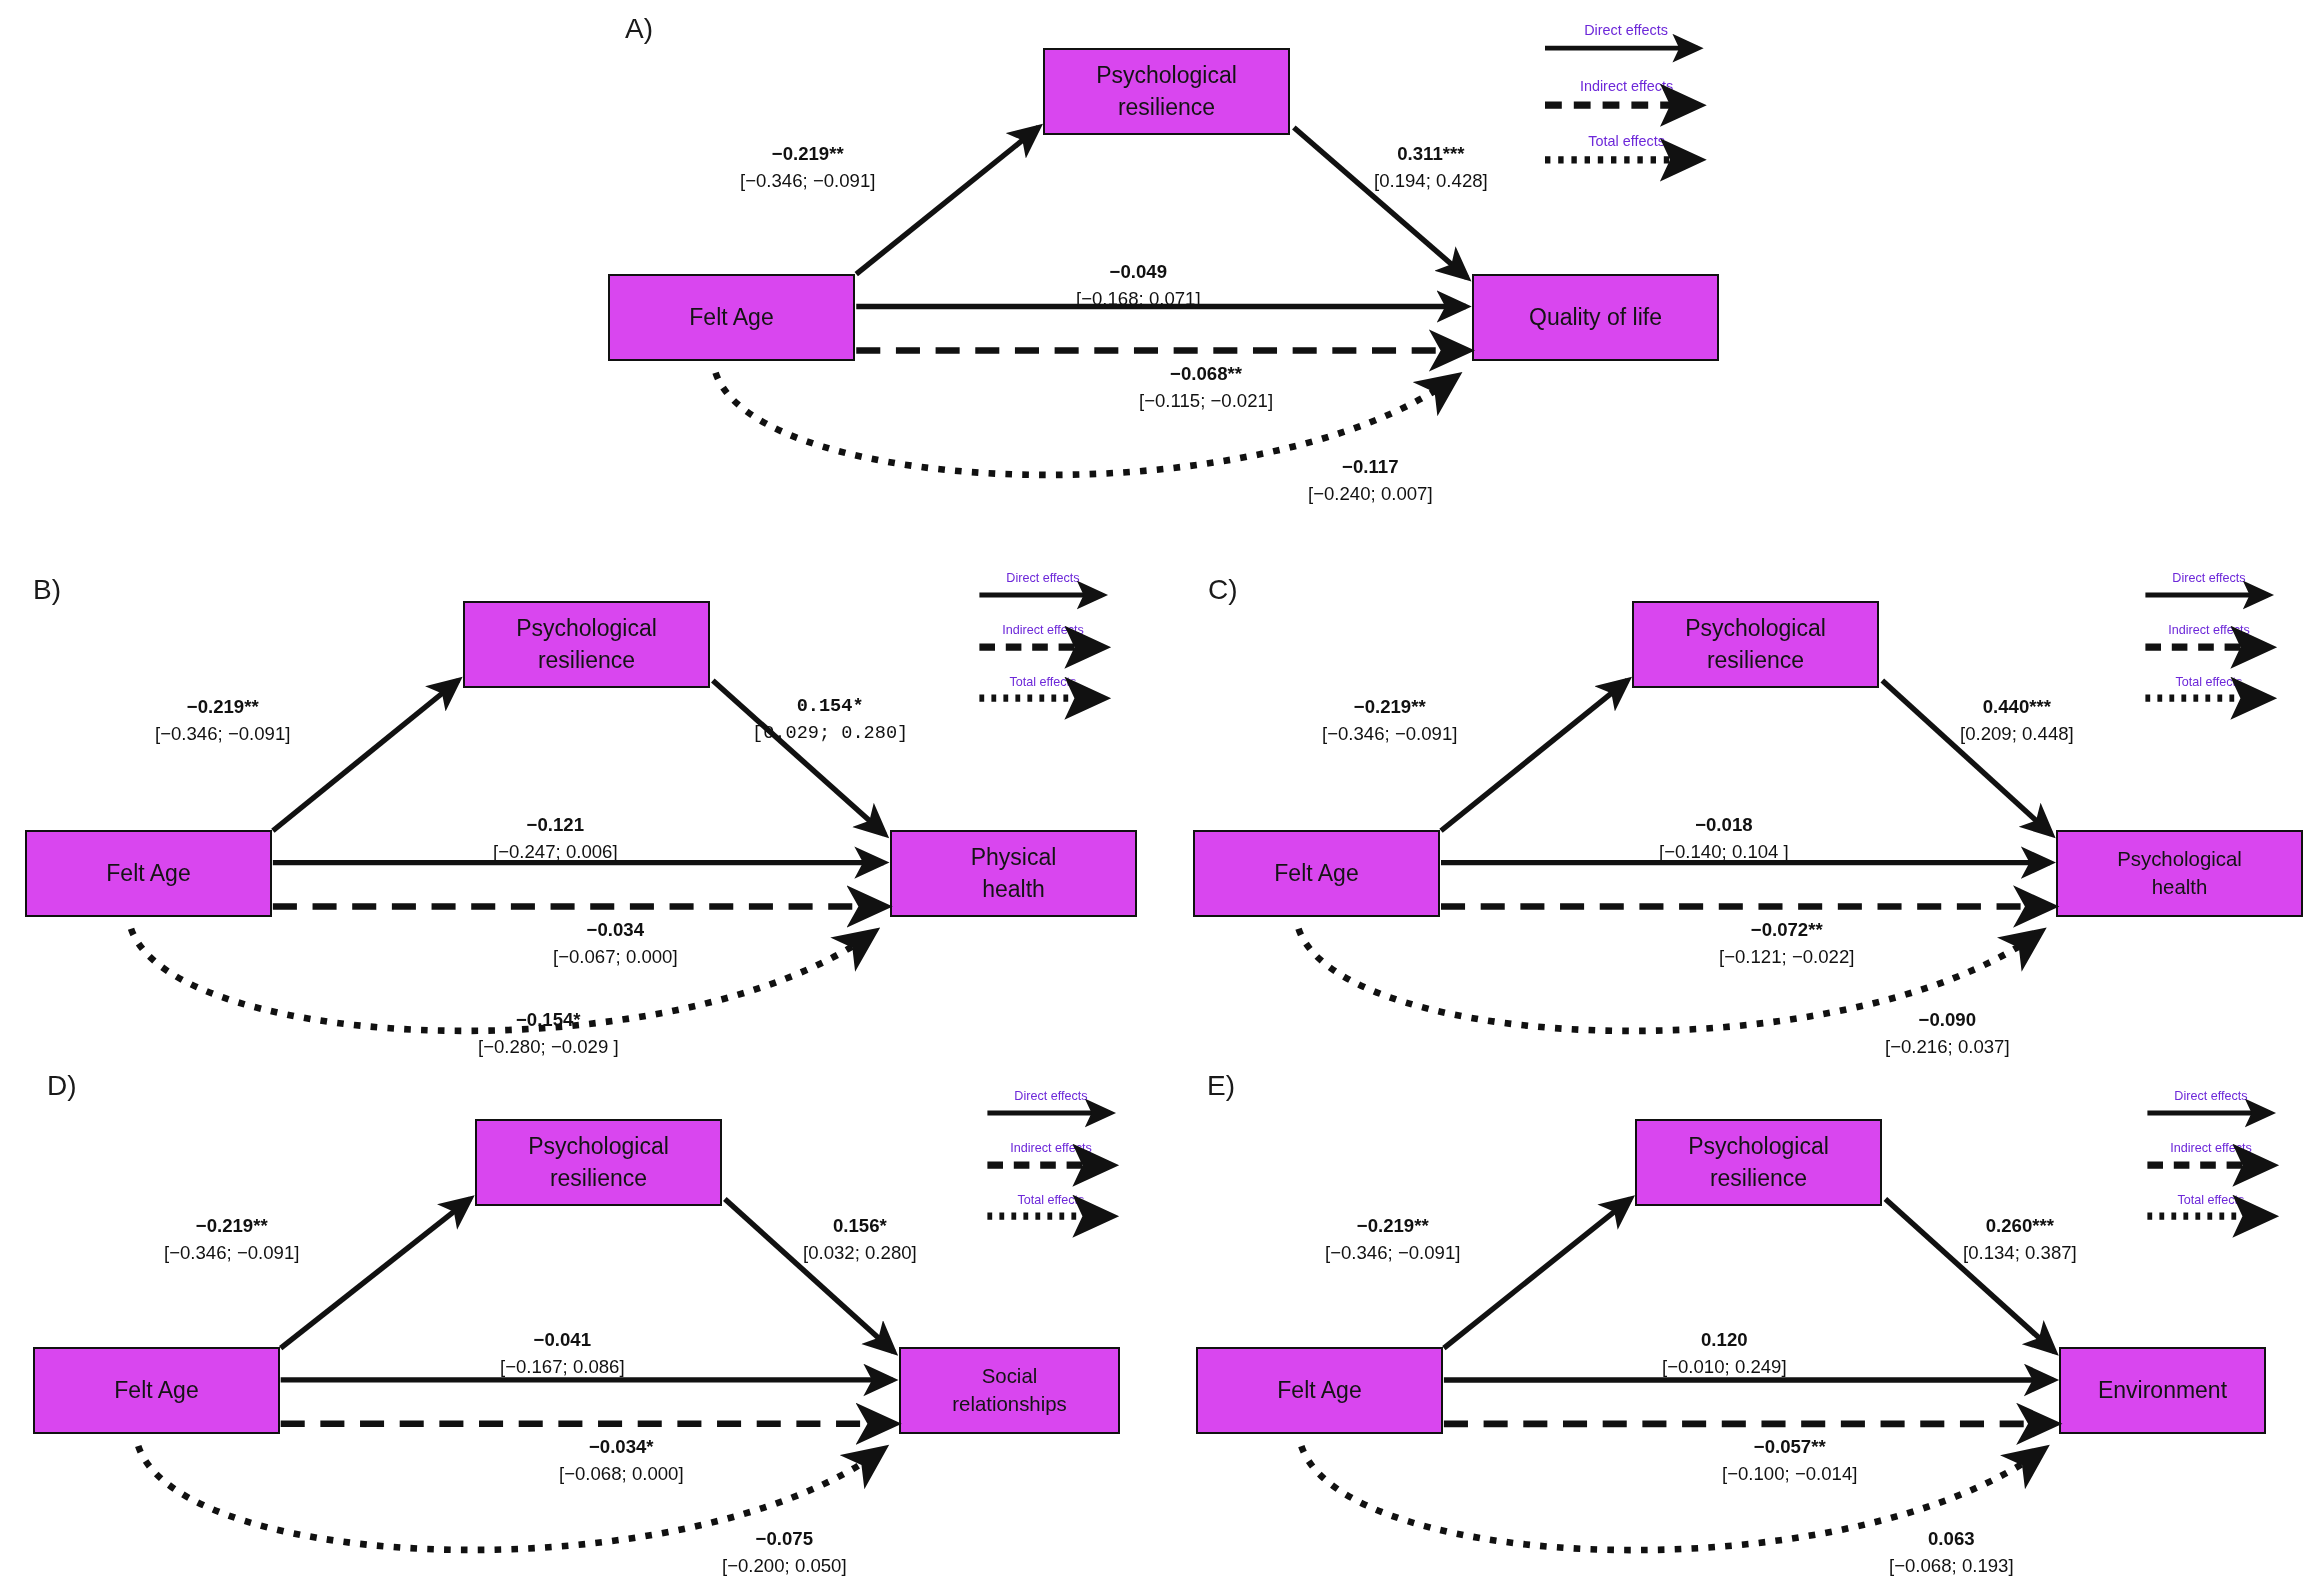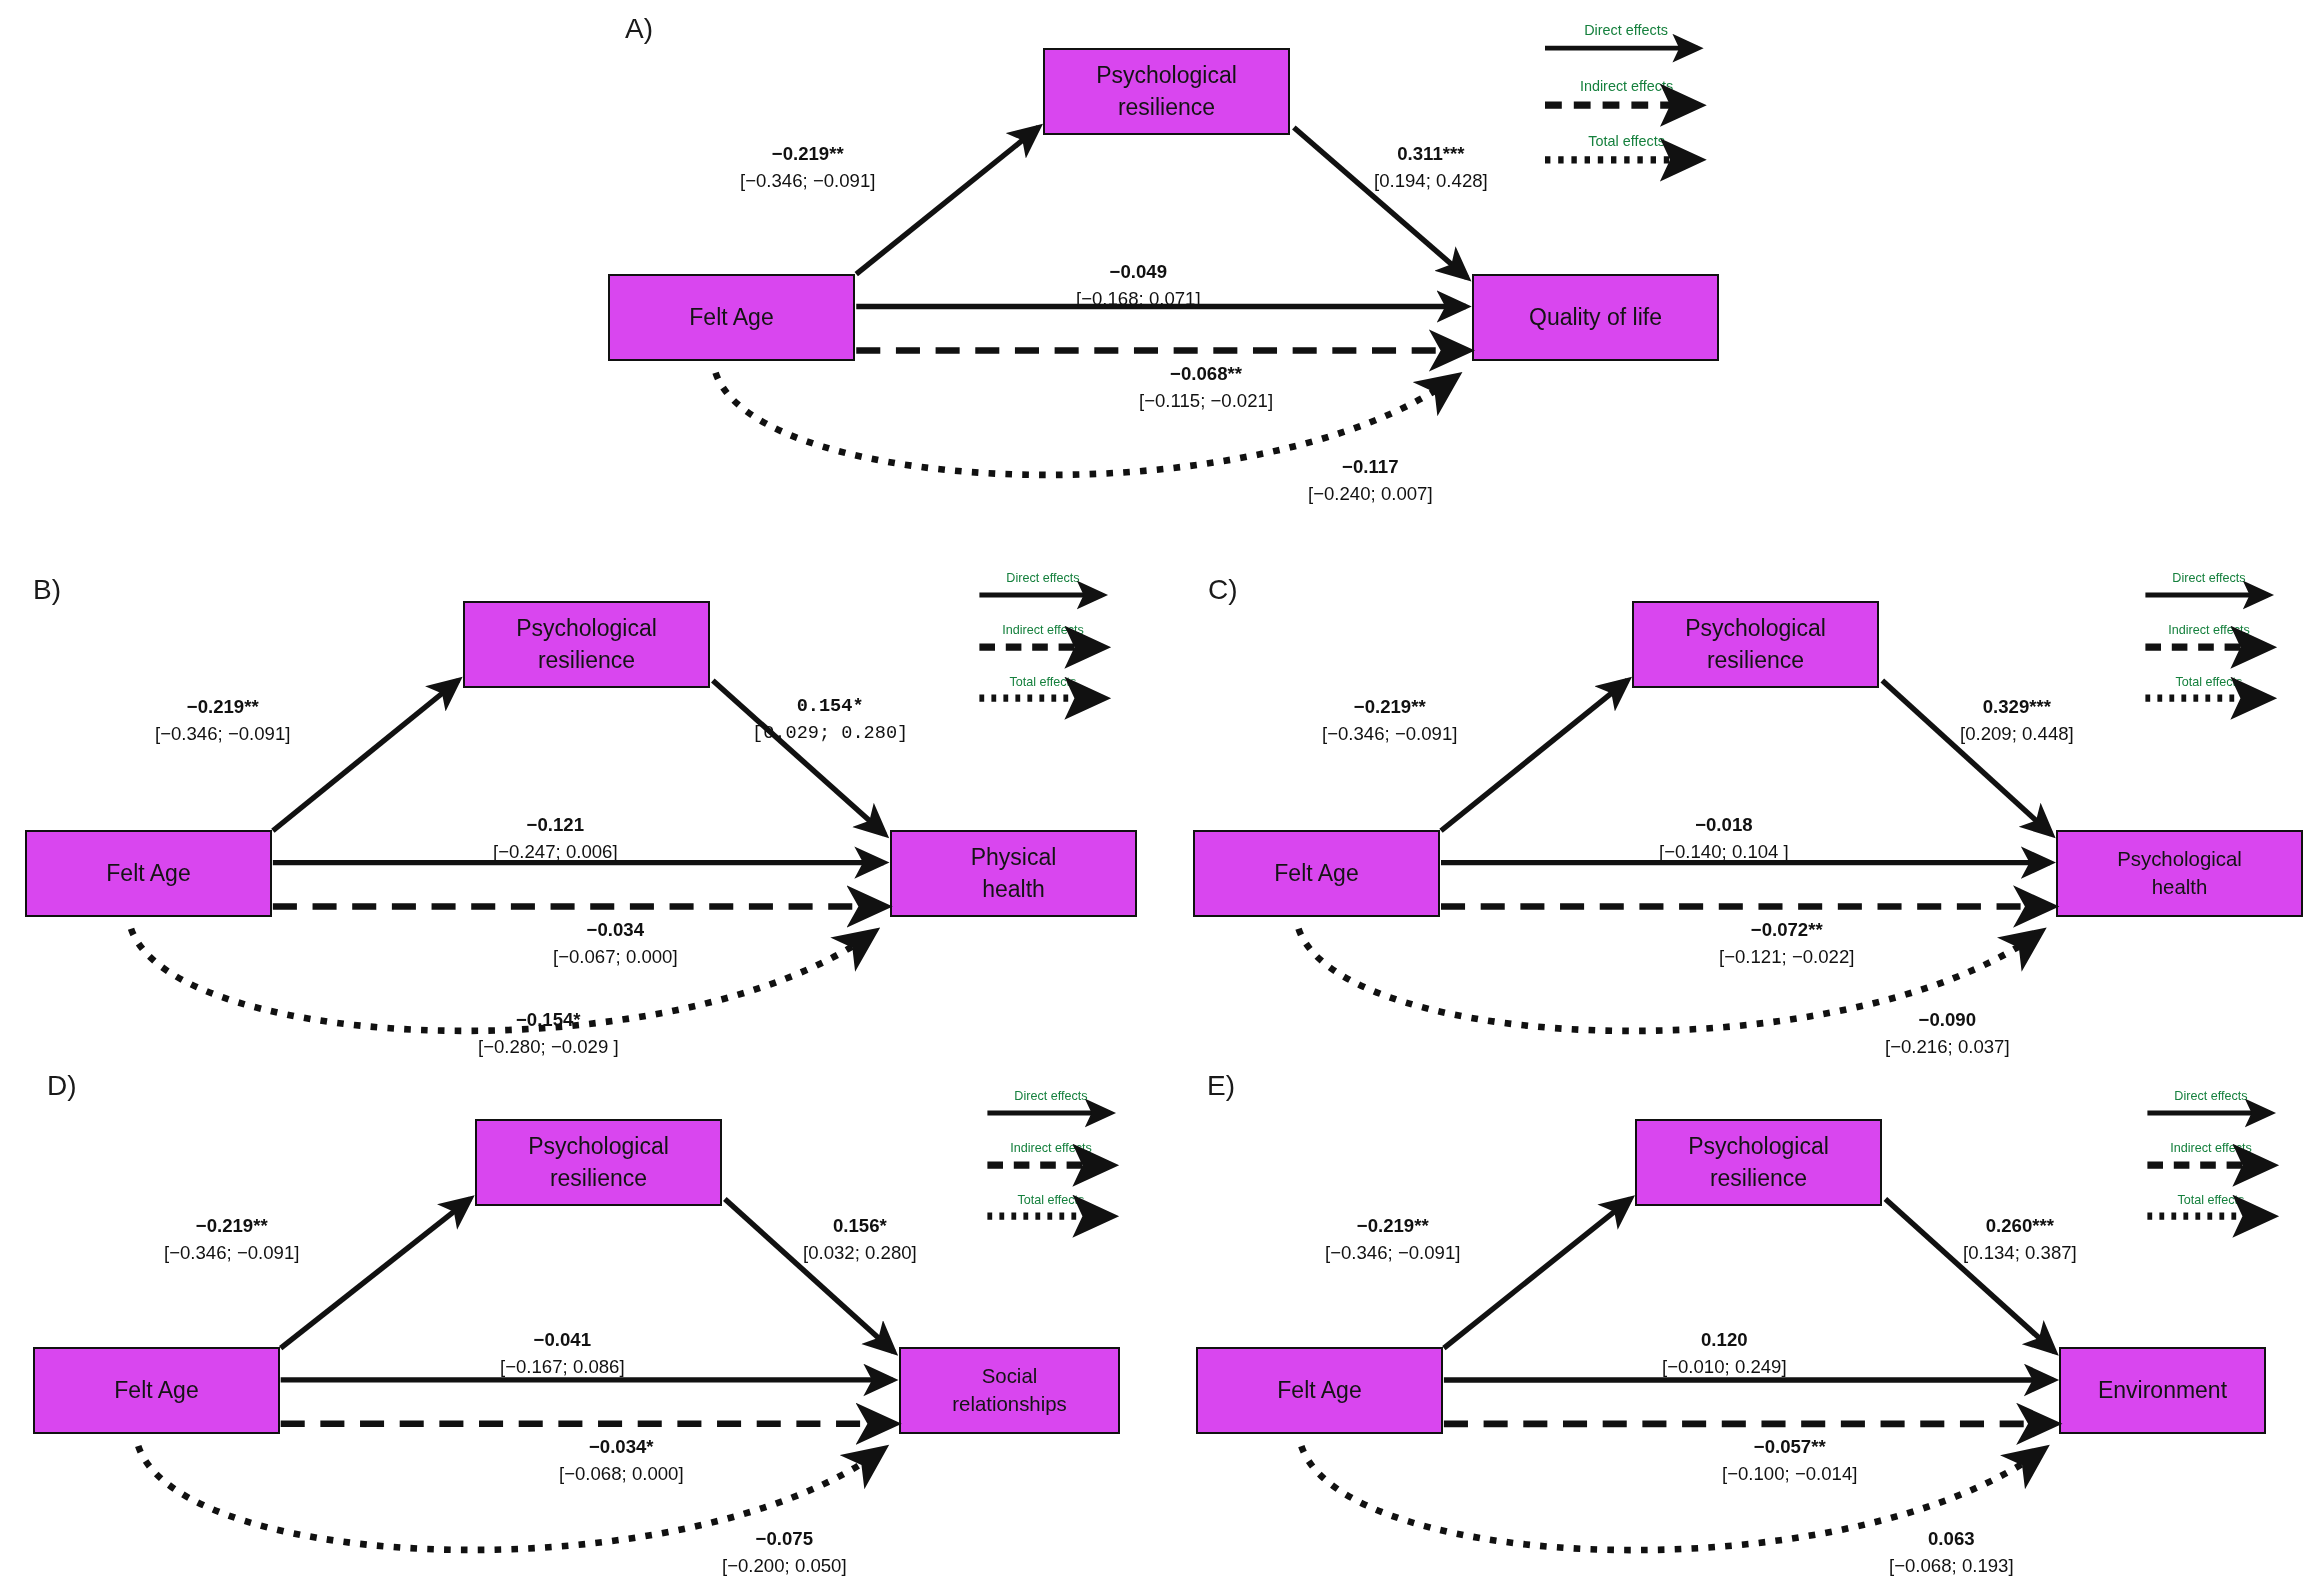--- a/index.html
+++ b/index.html
@@ -11,21 +11,21 @@
         display:flex;align-items:center;justify-content:center;text-align:center;
         font-size:23px;line-height:1.35;color:#141414;}
   .node.small{font-size:20.4px;}
   .coef{position:absolute;text-align:center;font-size:18.6px;line-height:1.45;color:#111;
         white-space:nowrap;}
   .coef .v{font-weight:bold;display:block;}
   .coef .v.plain{font-weight:bold;}
   .coef .ci{display:block;font-weight:normal;}
   svg{position:absolute;left:0;top:0;overflow:visible;pointer-events:none;}
   .legend{position:absolute;}
-  .legend-txt{position:absolute;font-size:14.4px;color:#15803d;white-space:nowrap;
+  .legend-txt{position:absolute;font-size:14.4px;color:#6d28d9;white-space:nowrap;
               text-align:center;}
   .legend-txt.small{font-size:12.6px;}
 </style>
 </head>
 <body>
 
 <div class="panel" style="left:0;top:0;width:2307px;height:541px;">
 
   <div class="panel-label" style="left:625px;top:13.2px;">A)</div>
 
@@ -224,21 +224,21 @@
     <line x1="477" y1="578" x2="1490" y2="578" stroke="#111" stroke-width="11" stroke-dasharray="40 26" marker-end="url(#ahC2)"></line>
     <path d="M240,615 C312,825 1150,855 1472,622" fill="none" stroke="#111" stroke-width="11" stroke-dasharray="11 17" marker-end="url(#ahC2)"></path>
   </svg>
 
   <div class="coef" style="left:168px;top:135px;">
     <span class="v">−0.219**</span>
     <span class="ci">[−0.346; −0.091]</span>
   </div>
 
   <div class="coef" style="left:806px;top:135px;">
-    <span class="v">0.329***</span>
+    <span class="v">0.440***</span>
     <span class="ci">[0.209; 0.448]</span>
   </div>
 
   <div class="coef" style="left:505px;top:253px;">
     <span class="v plain">−0.018</span>
     <span class="ci">[−0.140; 0.104 ]</span>
   </div>
 
   <div class="coef" style="left:565px;top:358px;">
     <span class="v">−0.072**</span>

